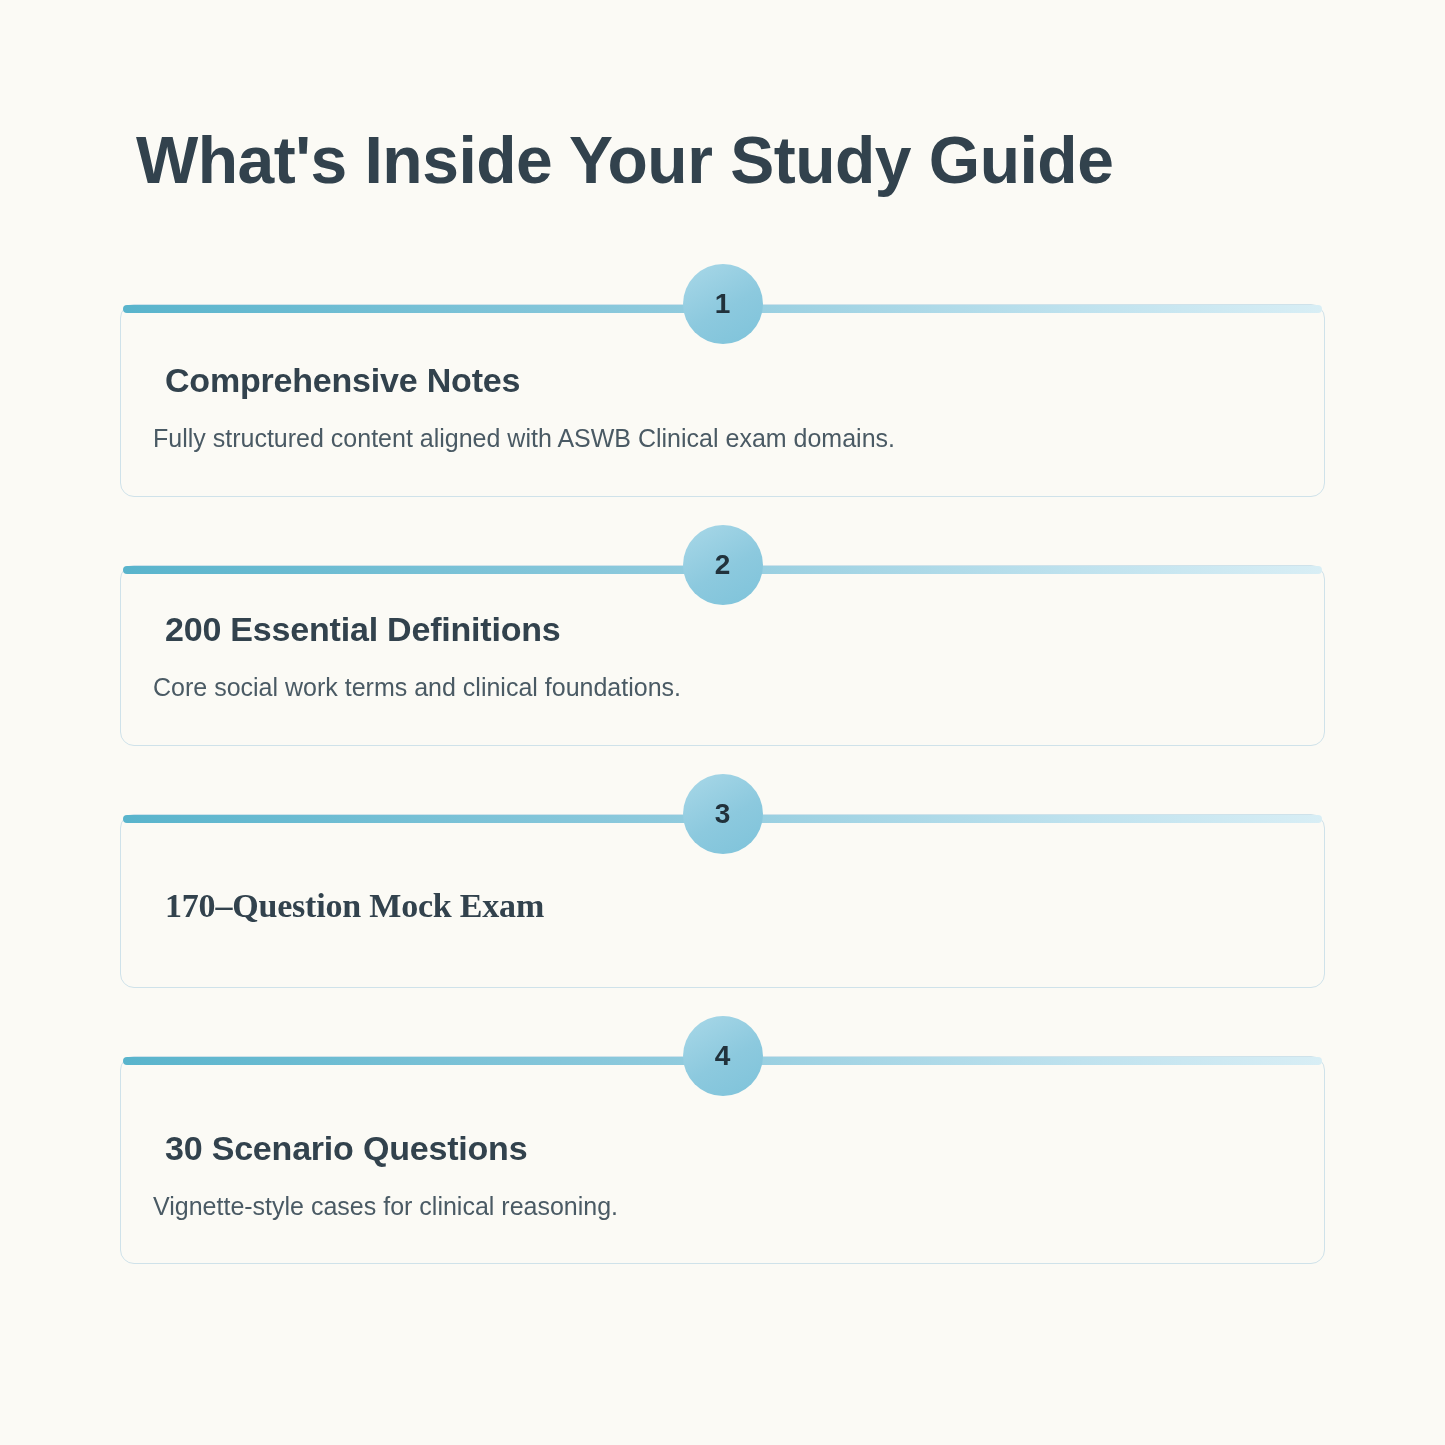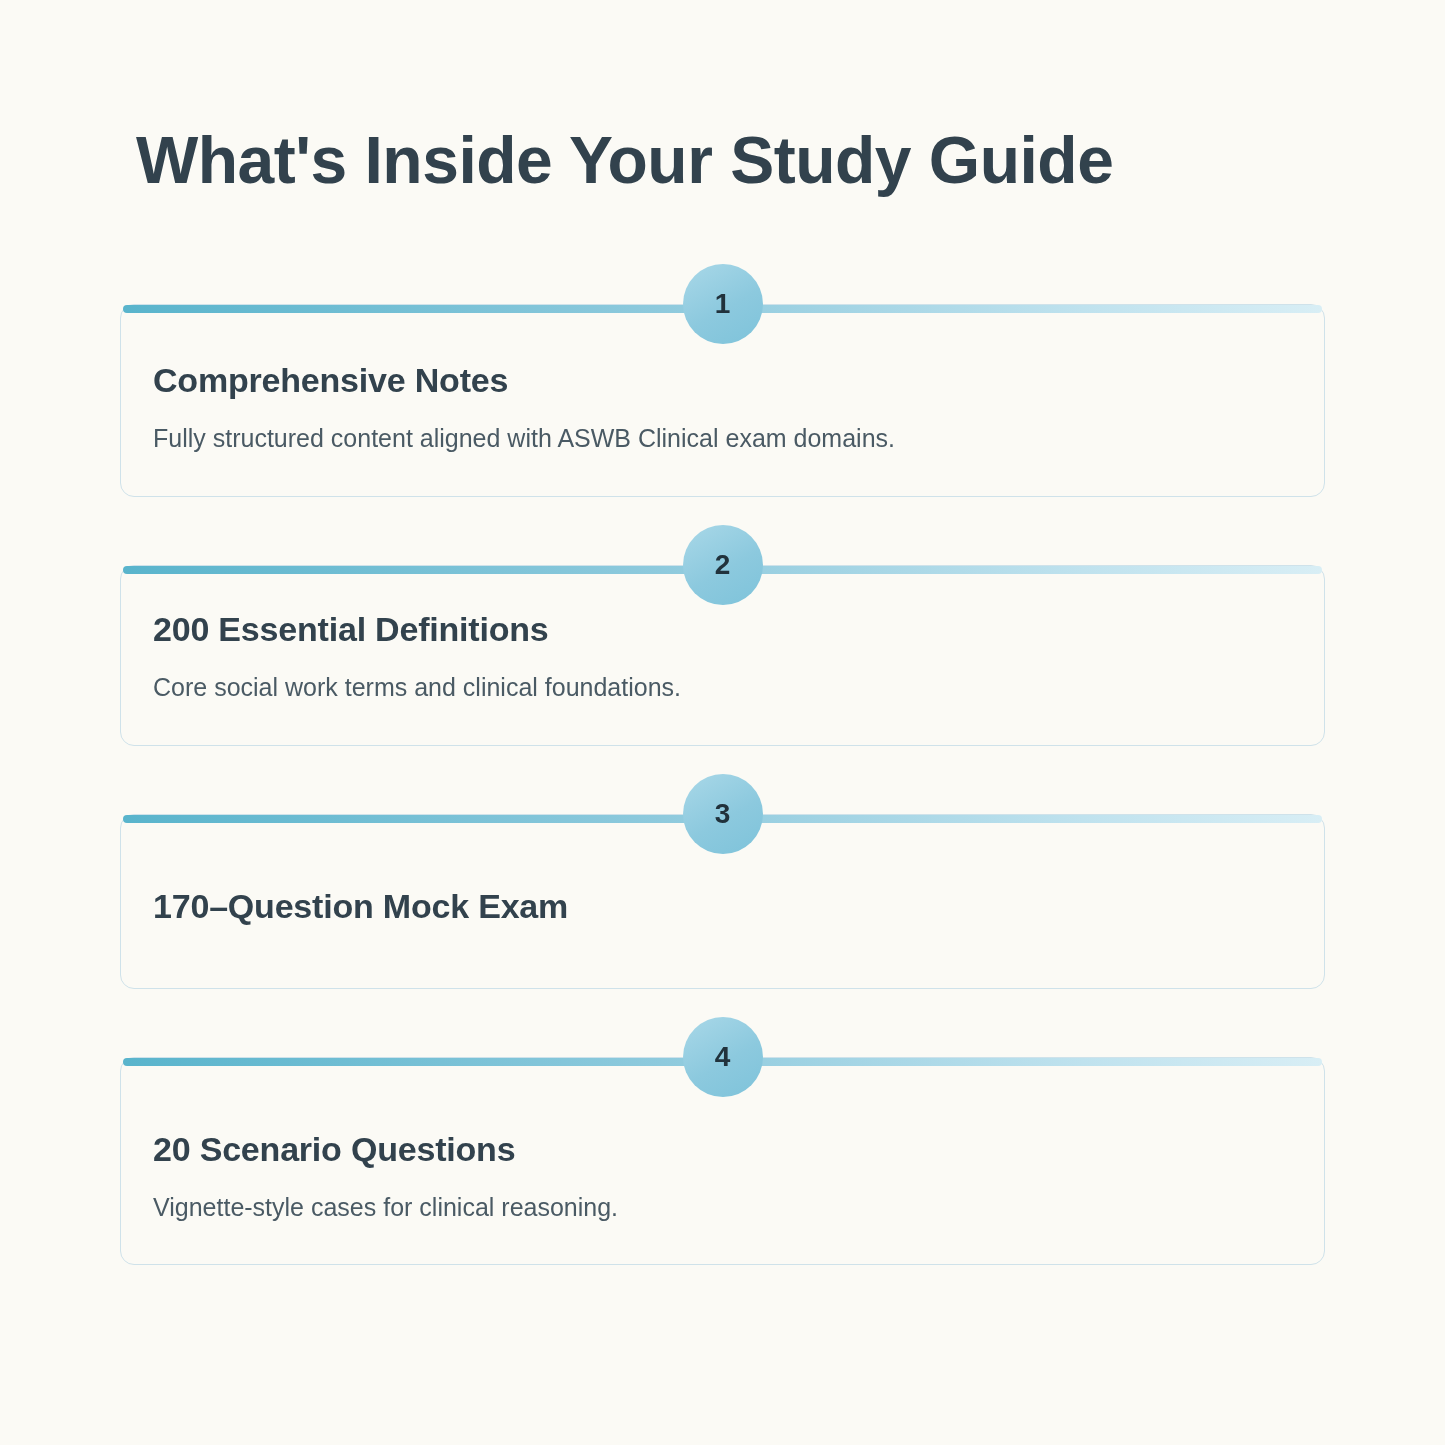--- a/index.html
+++ b/index.html
@@ -76,33 +76,33 @@
     font-weight: bold;
     display: flex;
     align-items: center;
     justify-content: center;
     z-index: 3;
   }
   .card-title {
     font-size: 34px;
     font-weight: bold;
     color: #32424d;
-    margin: 0 0 22px 0;
+    margin: 0 0 22px 12px;
     letter-spacing: -0.2px;
   }
   .card-desc {
     font-size: 25px;
     color: #4a5a64;
     margin: 0;
     line-height: 1.35;
   }
   
   .card.h1 { min-height: 150px; padding-top: 56px; }
   .card.h2 { min-height: 148px; padding-top: 44px; }
-  .card.h3 { min-height: 150px; padding-top: 72px; }
+  .card.h3 { min-height: 150px; padding-top: 72px; font-family: Liberation Serif, serif; }
   .card.h4 { min-height: 148px; padding-top: 72px; }
 </style>
 </head>
 <body>
 
 <div class="page">
 
   <h1 class="title">What's Inside Your Study Guide</h1>
 
   <div class="cards">
@@ -130,19 +130,19 @@
       <div class="card h3">
         <div class="card-top-bar"></div>
         <p class="card-title">170–Question Mock Exam</p>
       </div>
     </div>
 
     <div class="card-wrap">
       <div class="badge">4</div>
       <div class="card h4">
         <div class="card-top-bar"></div>
-        <p class="card-title">20 Scenario Questions</p>
+        <p class="card-title">30 Scenario Questions</p>
         <p class="card-desc">Vignette-style cases for clinical reasoning.</p>
       </div>
     </div>
 
   </div>
 </div>
 
 </body></html>

